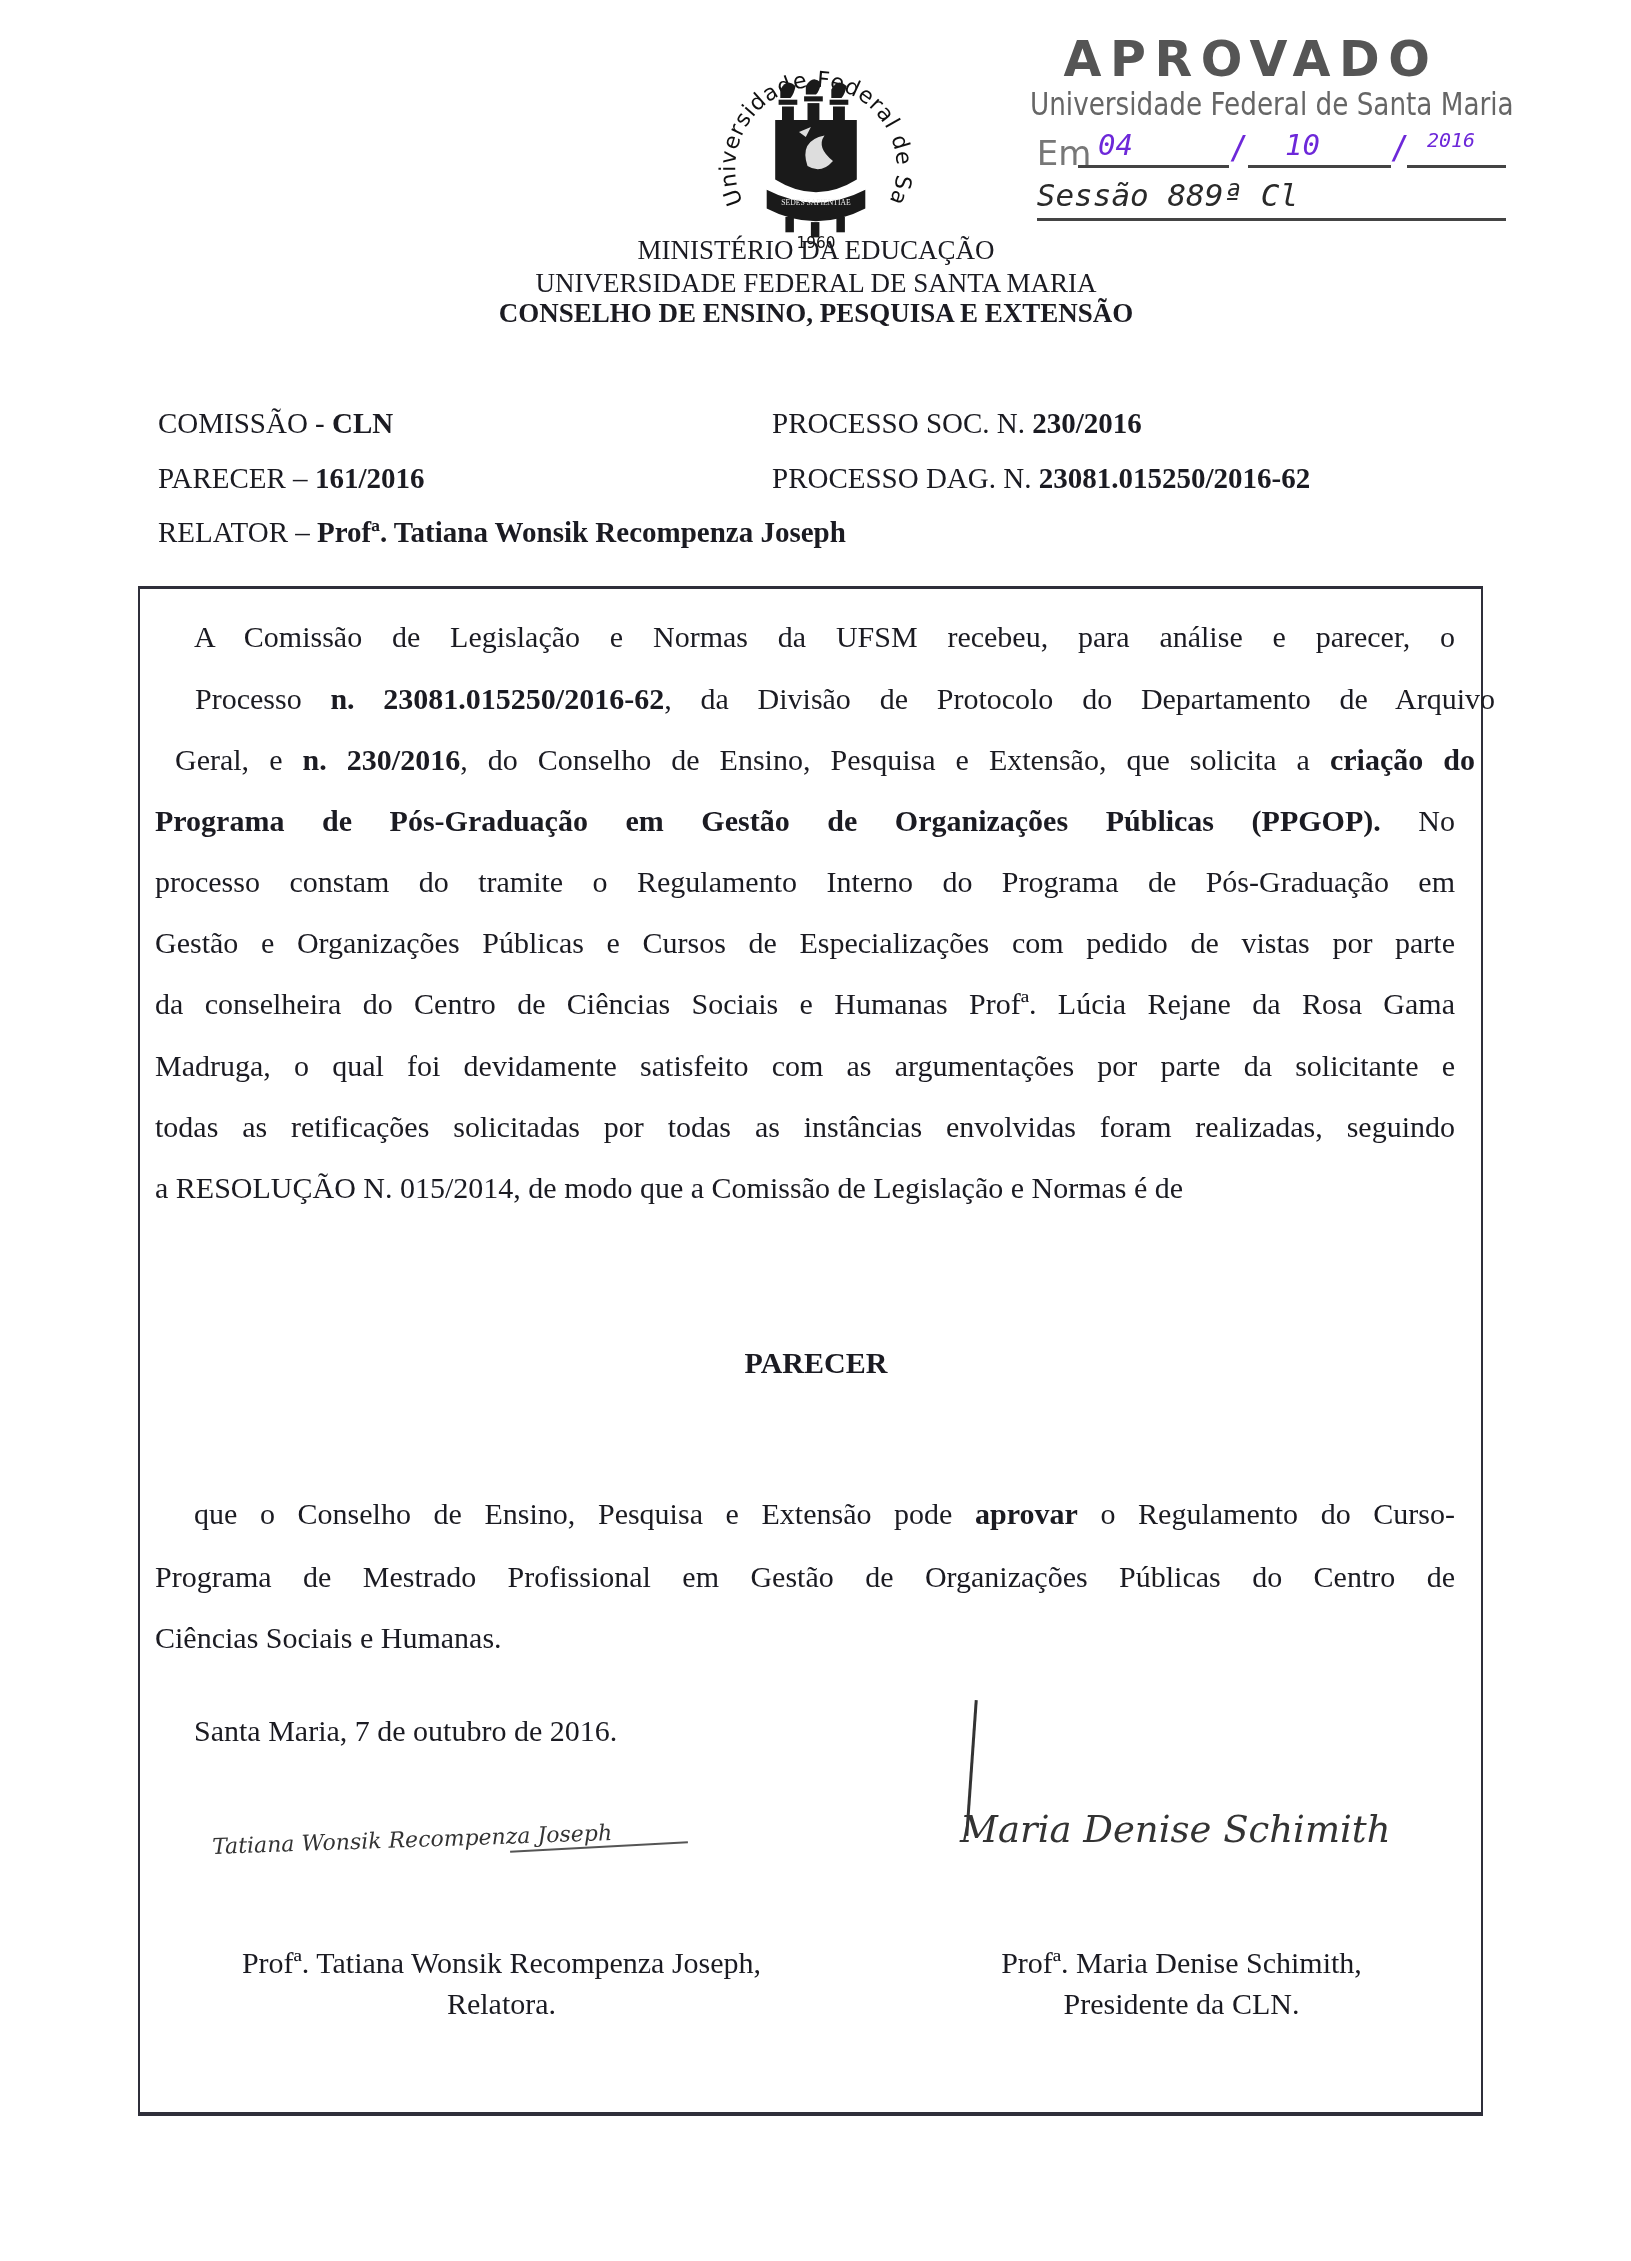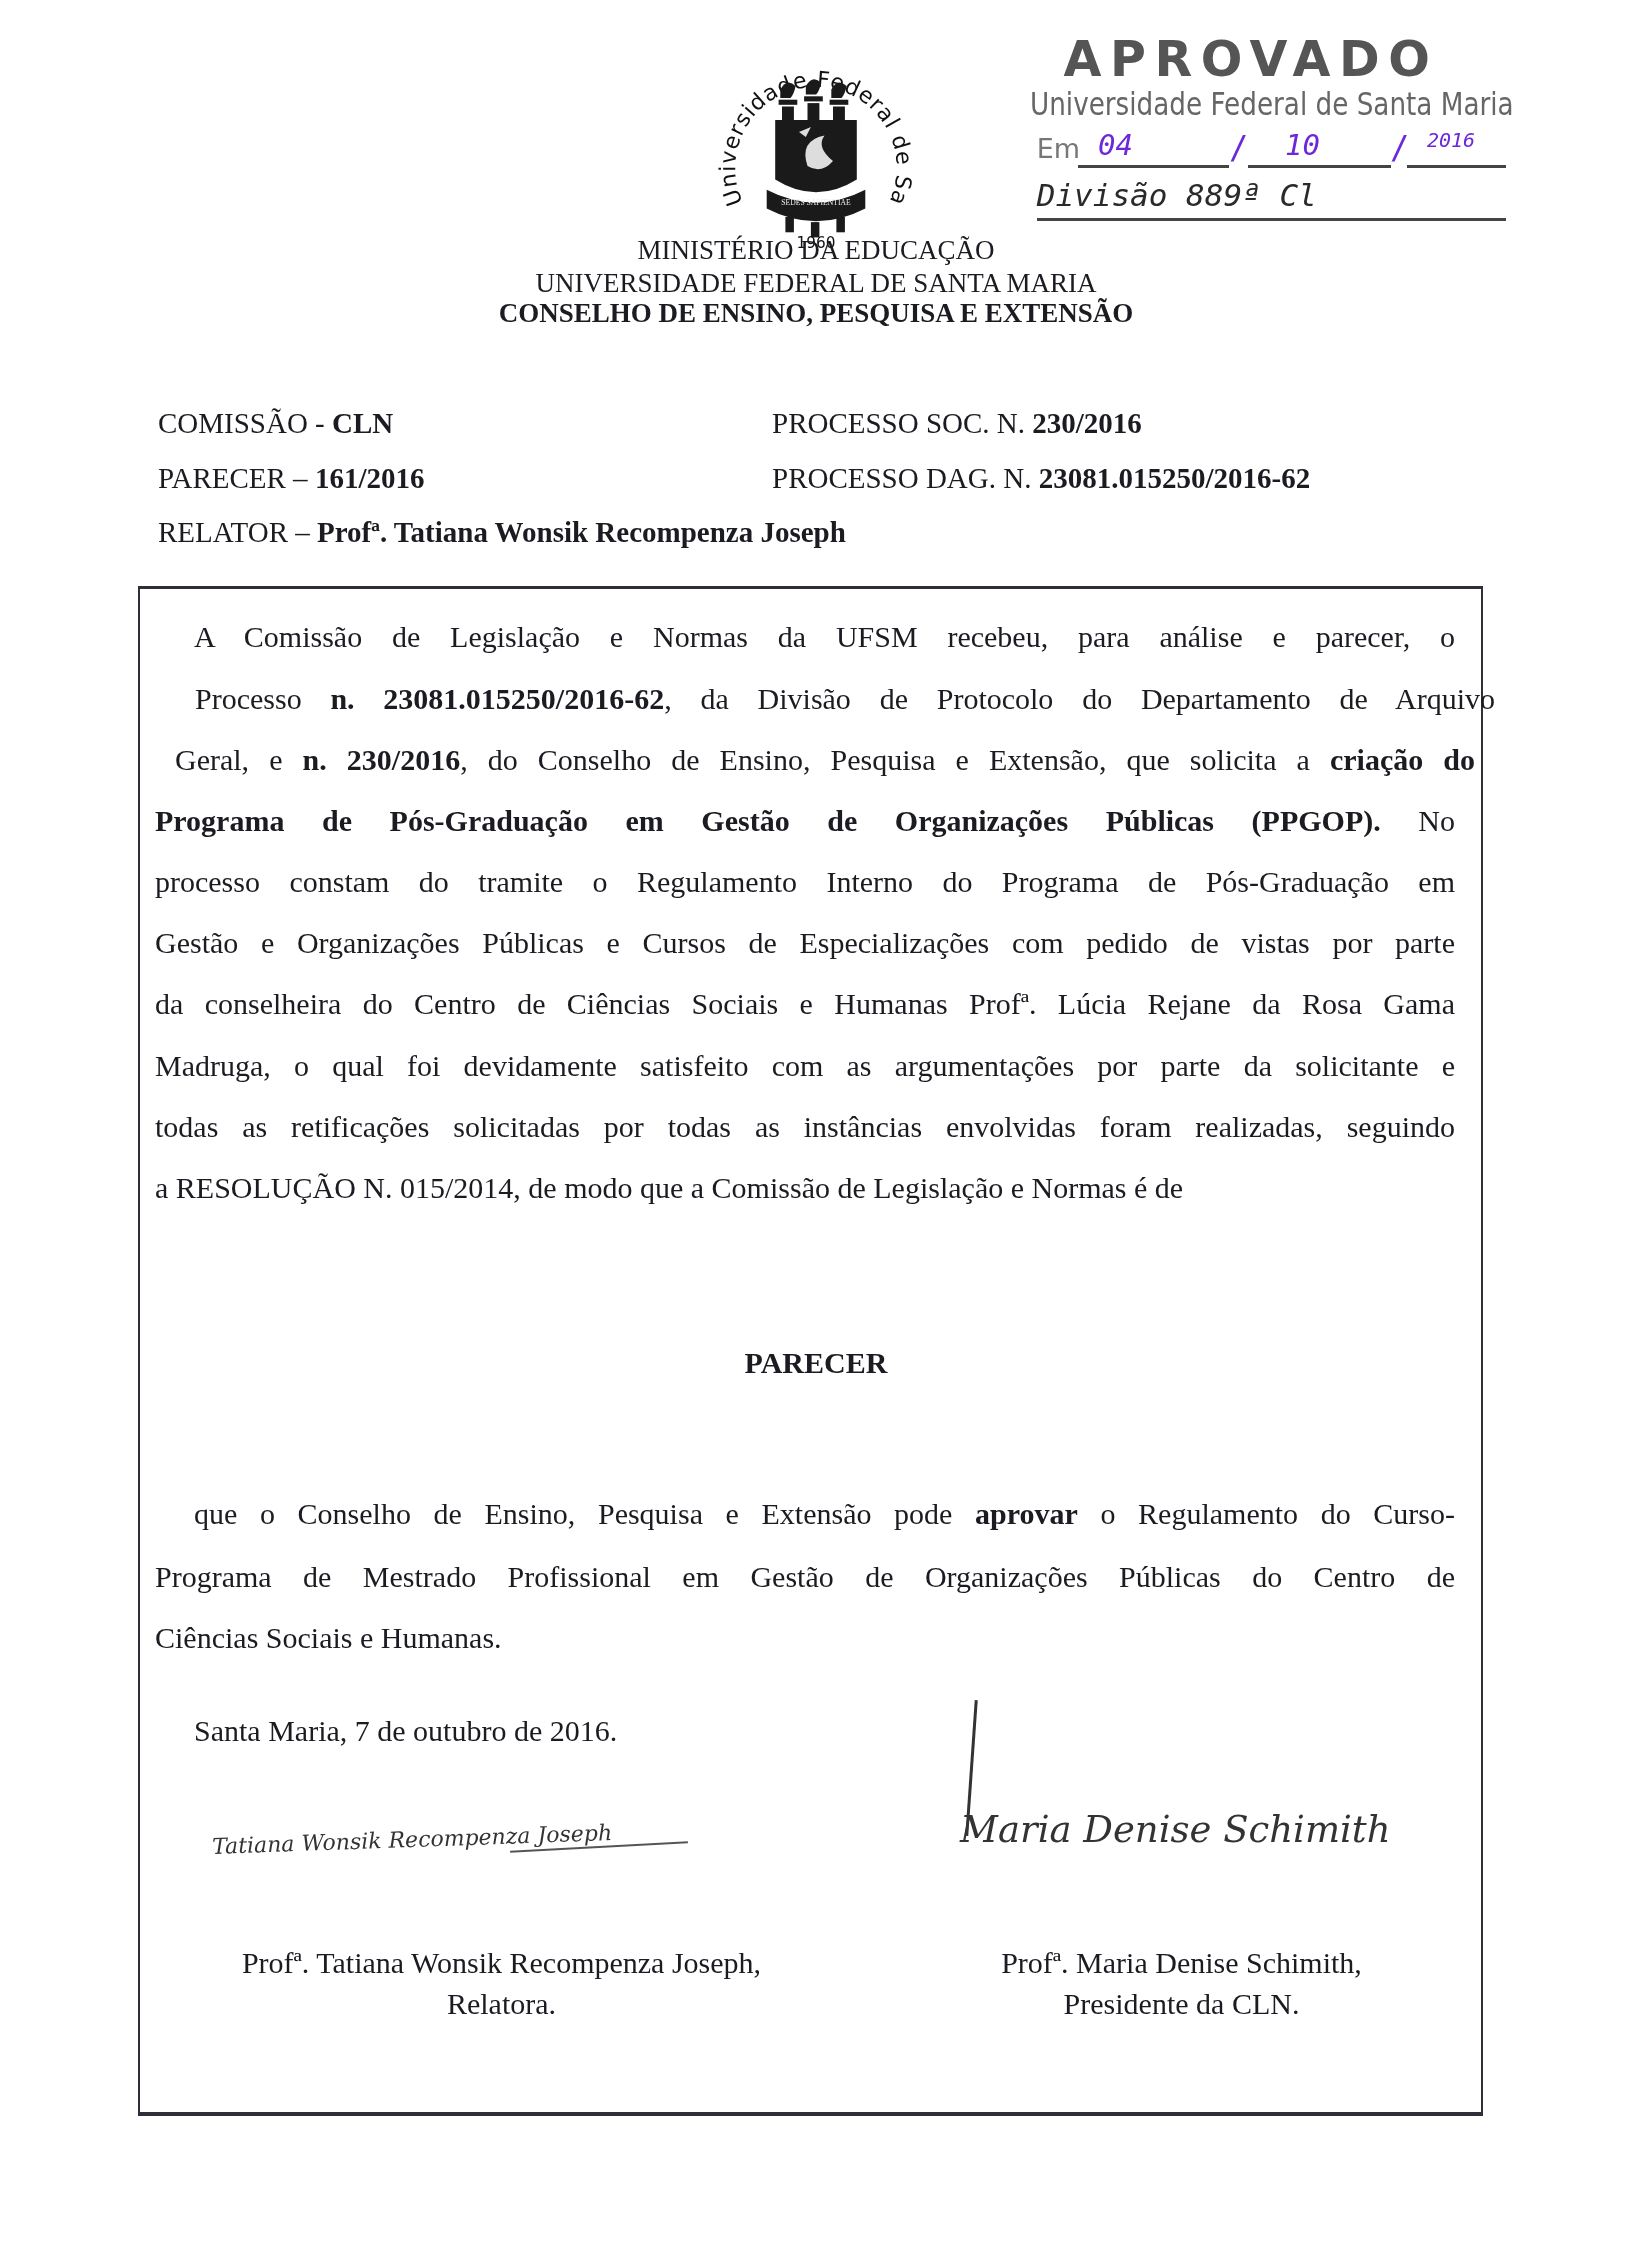--- a/index.html
+++ b/index.html
@@ -18,21 +18,21 @@
   #hdr2{top:268px;}
   #hdr3{top:298px;font-weight:bold;}
 
   
   #stamp{left:1030px;top:24px;width:476px;height:204px;color:#4a4a4a;}
   #stamp-title{position:absolute;left:0;top:6.8px;width:442px;text-align:center;
     font-family:"DejaVu Sans","Liberation Sans",sans-serif;font-weight:bold;font-size:49px;letter-spacing:8.5px;color:#555;}
   #stamp-univ{position:absolute;left:0;top:61px;width:476px;
     font-family:"DejaVu Sans","Liberation Sans",sans-serif;font-size:32px;color:#666;transform:scaleX(0.82);transform-origin:left;white-space:nowrap;}
   #stamp-date{position:absolute;left:0;top:104px;width:476px;height:42px;}
-  #stamp-date .lbl{position:absolute;left:6.8px;top:5.1px;font-family:"DejaVu Sans",sans-serif;font-size:27px;color:#777;}
+  #stamp-date .lbl{position:absolute;left:6.8px;top:5.1px;font-family:"DejaVu Sans",sans-serif;font-size:34px;color:#777;}
   #stamp-date .hw{position:absolute;top:0px;font-family:"DejaVu Sans Mono",monospace;font-size:29px;color:#6d28d9;font-style:italic;}
   .uline{position:absolute;height:2.5px;background:#444;}
   #stamp-session{position:absolute;left:6.8px;top:153px;font-family:"DejaVu Sans Mono",monospace;font-style:italic;font-size:31px;color:#2a2a2a;}
 
   
   .meta{font-size:29px;line-height:34px;white-space:nowrap;}
 
   
   #box{left:138px;top:586px;width:1345px;height:1530px;border:2.5px solid #2f2f3a;border-top-width:3.4px;border-bottom-width:4.2px;box-sizing:border-box;}
   .body{left:155px;width:1300px;font-size:30px;line-height:34px;white-space:nowrap;}
@@ -89,21 +89,21 @@
     <span class="lbl">Em</span>
     <span class="hw" style="left:68px;">04</span>
     <div class="uline" style="left:48px;top:37px;width:151px;"></div>
     <span class="hw" style="left:199px;font-style:normal;font-size:32px;">/</span>
     <span class="hw" style="left:255px;">10</span>
     <div class="uline" style="left:218px;top:37px;width:143px;"></div>
     <span class="hw" style="left:360px;font-style:normal;font-size:32px;">/</span>
     <span class="hw" style="left:397px;font-size:20px;">2016</span>
     <div class="uline" style="left:377px;top:37px;width:99px;"></div>
   </div>
-  <div id="stamp-session">Divisão 889ª Cl</div>
+  <div id="stamp-session">Sessão 889ª Cl</div>
   <div class="uline" style="left:6.8px;top:194px;width:469px;"></div>
 </div>
 
 <div class="abs meta" style="left:158px;top:406px;">
   <span>COMISSÃO - </span><b>CLN</b>
 </div>
 <div class="abs meta" style="left:158px;top:461px;">
   <span>PARECER – </span><b>161/2016</b>
 </div>
 <div class="abs meta" style="left:158px;top:515px;">

